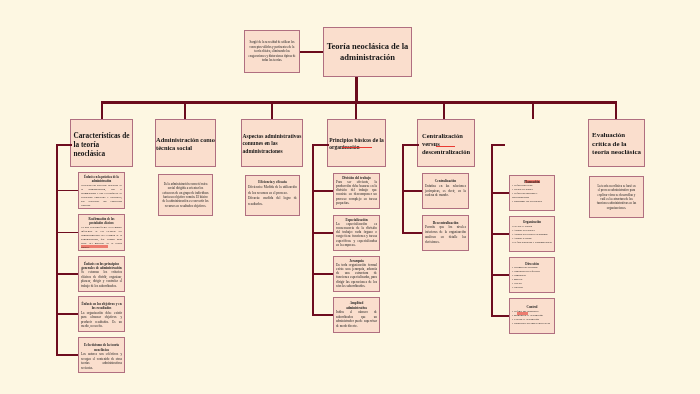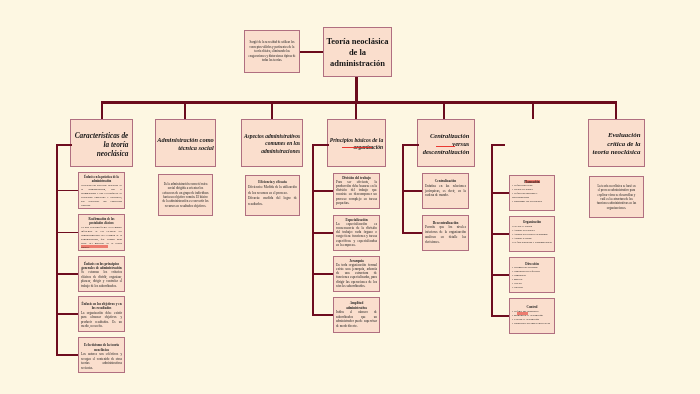--- a/index.html
+++ b/index.html
@@ -3,41 +3,41 @@
 <meta charset="utf-8">
 <style>
   html,body{margin:0;padding:0;}
   body{width:700px;height:394px;background:#FDF7E2;overflow:hidden;
        font-family:"Liberation Serif","DejaVu Serif",serif;}
   #stage{position:relative;width:700px;height:394px;}
   .node{position:absolute;box-sizing:border-box;background:#FADECD;
         border:1.25px solid #B06F80;display:flex;align-items:center;justify-content:center;}
   .root{border-width:1.5px;}
   .root .t{font-weight:bold;text-align:center;color:#161616;}
-  .lvl1 .t{font-style:italic;font-weight:bold;text-align:right;color:#161616;white-space:pre-line;}
+  .lvl1 .t{font-weight:bold;text-align:left;color:#161616;white-space:pre-line;}
   .intro{align-items:center;}
   .intro .t{font-size:3.05px;line-height:4.5px;text-align:center;color:#222;padding:0 2px;}
   .leaf{align-items:flex-start;padding:1.5px 2px;}
   .leaf .t{color:#1e1e1e;width:100%;white-space:pre-line;}
   .leaf .h{font-weight:bold;text-align:center;display:block;white-space:pre-line;}
   .leaf .b{display:block;}
   .line{position:absolute;background:#6E0D1F;}
   .thick{background:#6B0B1C;}
   .spell{position:absolute;height:0.9px;background:#E8302A;opacity:.95;}
   .hl{opacity:.55;mix-blend-mode:multiply;}
 </style>
 </head>
 <body>
 
 <div id="stage">
   <div class="node intro" style="left:244px;top:30px;width:56px;height:43px;">
     <div class="t">Surgió de la necesidad de utilizar los conceptos válidos y pertinentes de la teoría clásica, eliminando las exageraciones y distorsiones típicas de todas las teorías.</div>
   </div>
   <div class="line thick" style="left:300px;top:50.7px;width:23px;height:2.6px;"></div>
-  <div class="node root" style="left:323px;top:27px;width:69px;height:50px;">
+  <div class="node root" style="left:323px;top:27px;width:89px;height:50px;">
     <div class="t" style="font-size:8.5px;line-height:11.0px;">Teoría neoclásica de la administración</div>
   </div>
   <div class="line thick" style="left:355.2px;top:77px;width:2.6px;height:26.6px;"></div>
   <div class="line thick" style="left:100.7px;top:101.0px;width:516.6px;height:2.6px;"></div>
   <div class="line thick" style="left:100.7px;top:101.0px;width:2.6px;height:18.0px;"></div>
   <div class="node lvl1" style="left:70px;top:119px;width:63px;height:48px;">
     <div class="t" style="font-size:7.3px;line-height:9.25px;position:relative;top:1.8px;">Características de
 la teoría
 neoclásica</div>
   </div>

